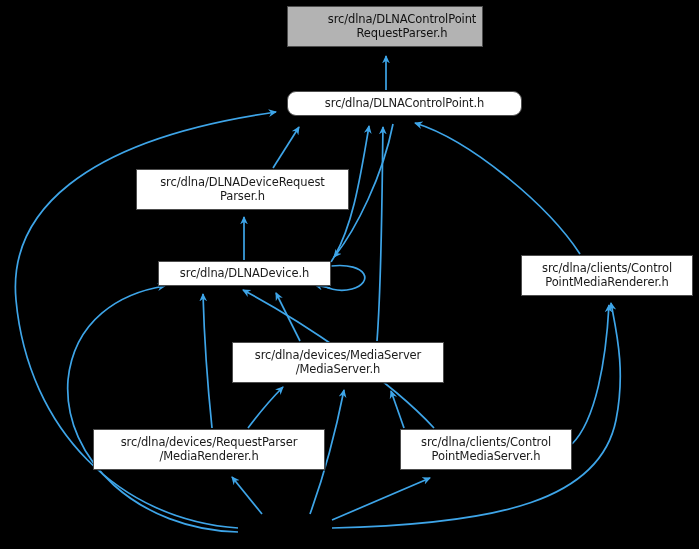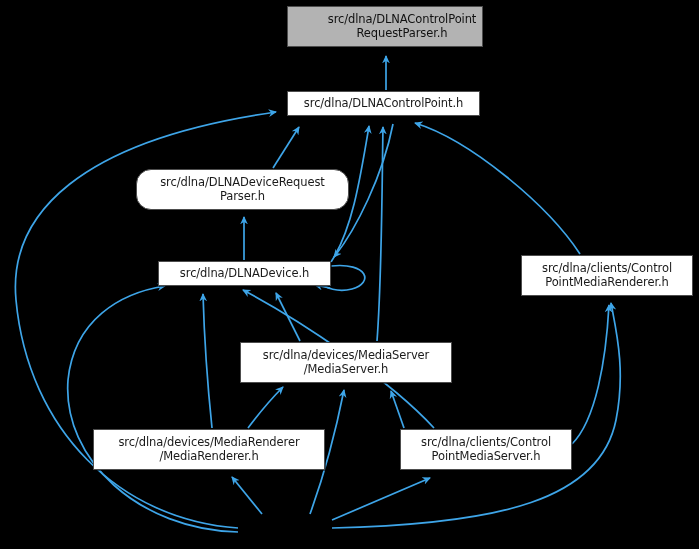--- a/index.html
+++ b/index.html
@@ -72,45 +72,45 @@
 
       <path d="M572,444 C596,420 606,360 609,305"></path>
     </g>
   </svg>
 
   <div class="node root" style="left:287px;top:6px;width:196px;height:41px;padding-left:34px;">
     <span>src/dlna/DLNAControlPoint
 RequestParser.h</span>
   </div>
 
-  <div class="node" style="left:287px;top:91px;width:193px;height:25px;">
+  <div class="node" style="left:287px;top:91px;width:235px;height:25px;border-radius:9px;">
     <span>src/dlna/DLNAControlPoint.h</span>
   </div>
 
-  <div class="node" style="left:136px;top:169px;width:213px;height:41px;border-radius:15px;">
+  <div class="node" style="left:136px;top:169px;width:213px;height:41px;">
     <span>src/dlna/DLNADeviceRequest
 Parser.h</span>
   </div>
 
   <div class="node" style="left:158px;top:261px;width:173px;height:25px;align-items:center;">
     <span>src/dlna/DLNADevice.h</span>
   </div>
 
   <div class="node" style="left:521px;top:255px;width:172px;height:41px;">
     <span>src/dlna/clients/Control
 PointMediaRenderer.h</span>
   </div>
 
-  <div class="node" style="left:240px;top:342px;width:212px;height:41px;">
+  <div class="node" style="left:232px;top:342px;width:212px;height:41px;">
     <span>src/dlna/devices/MediaServer
 /MediaServer.h</span>
   </div>
 
   <div class="node" style="left:93px;top:429px;width:232px;height:41px;">
-    <span>src/dlna/devices/MediaRenderer
+    <span>src/dlna/devices/RequestParser
 /MediaRenderer.h</span>
   </div>
 
   <div class="node" style="left:400px;top:429px;width:172px;height:41px;">
     <span>src/dlna/clients/Control
 PointMediaServer.h</span>
   </div>
 
 
 </div>

